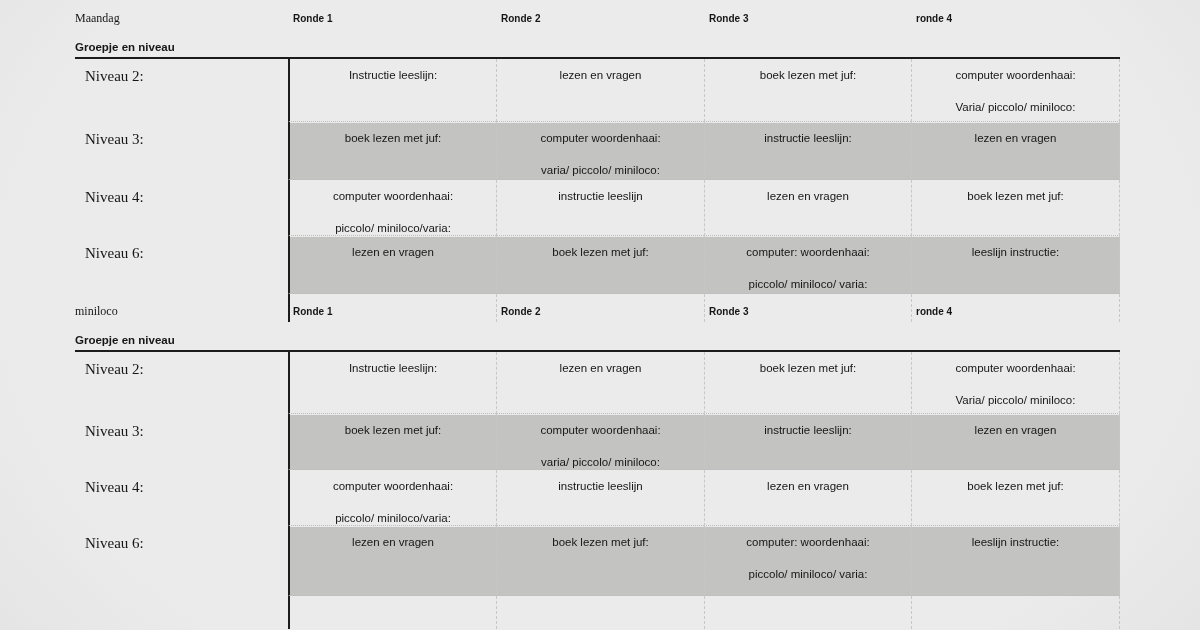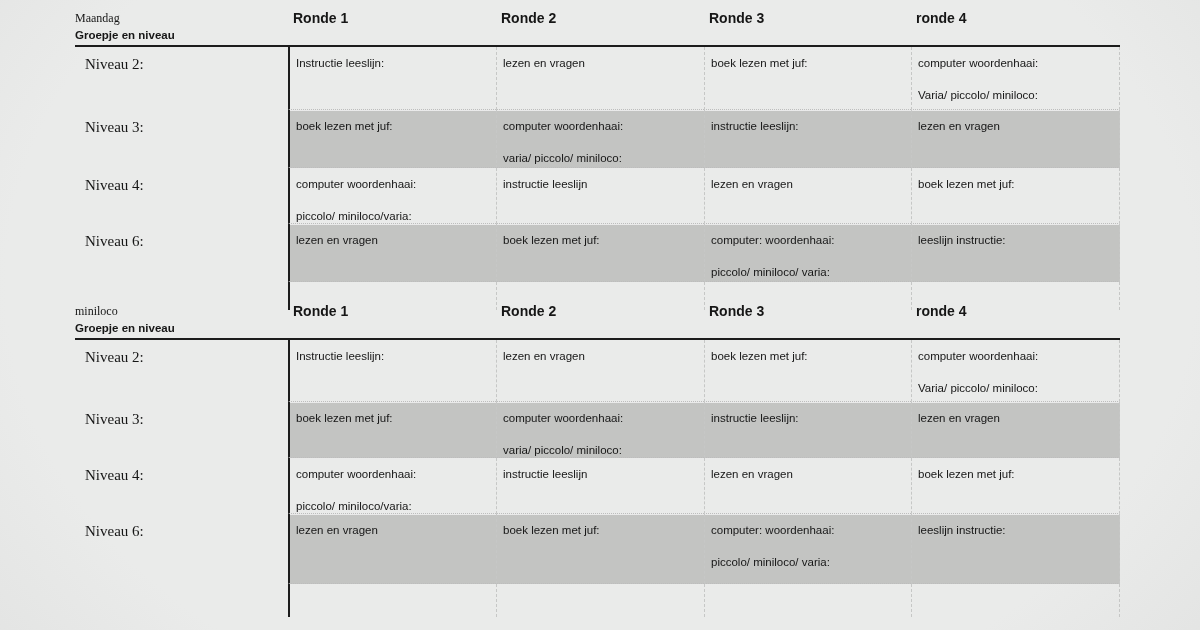--- a/index.html
+++ b/index.html
@@ -37,39 +37,40 @@
   .day-label {
     font-family: "Liberation Serif", serif;
     font-size: 12px;
     line-height: 13px;
   }
   .subtitle {
     font-family: "Liberation Sans", sans-serif;
     font-weight: 700;
     font-size: 11.5px;
     line-height: 13px;
-    margin-top: 4px;
+    margin-top: 16px;
   }
   .colh {
     font-weight: 700;
-    font-size: 14px;
+    font-size: 10px;
     line-height: 13px;
     padding-left: 5px;
   }
 
   .lvl {
     font-family: "Liberation Serif", serif;
     font-size: 15px;
     padding: 9px 0 0 10px;
   }
 
   .cell {
     padding: 9px 6px 0 6px;
     border-bottom: 1px dotted #bdbdbd;
     font-size: 11.5px;
+    text-align: center;
   }
   .cell .ln { line-height: 14px; }
   .cell .ln + .ln { margin-top: 18px; }
 
   .cell.c1 { border-left: 2px solid var(--line-black); }
   .cell.c2, .cell.c3, .cell.c4 { border-left: 1px dashed var(--line-faint); }
   .cell.c4 { border-right: 1px dashed var(--line-faint); }
 
   .trow.shaded .cell {
     background: var(--shaded-row);

